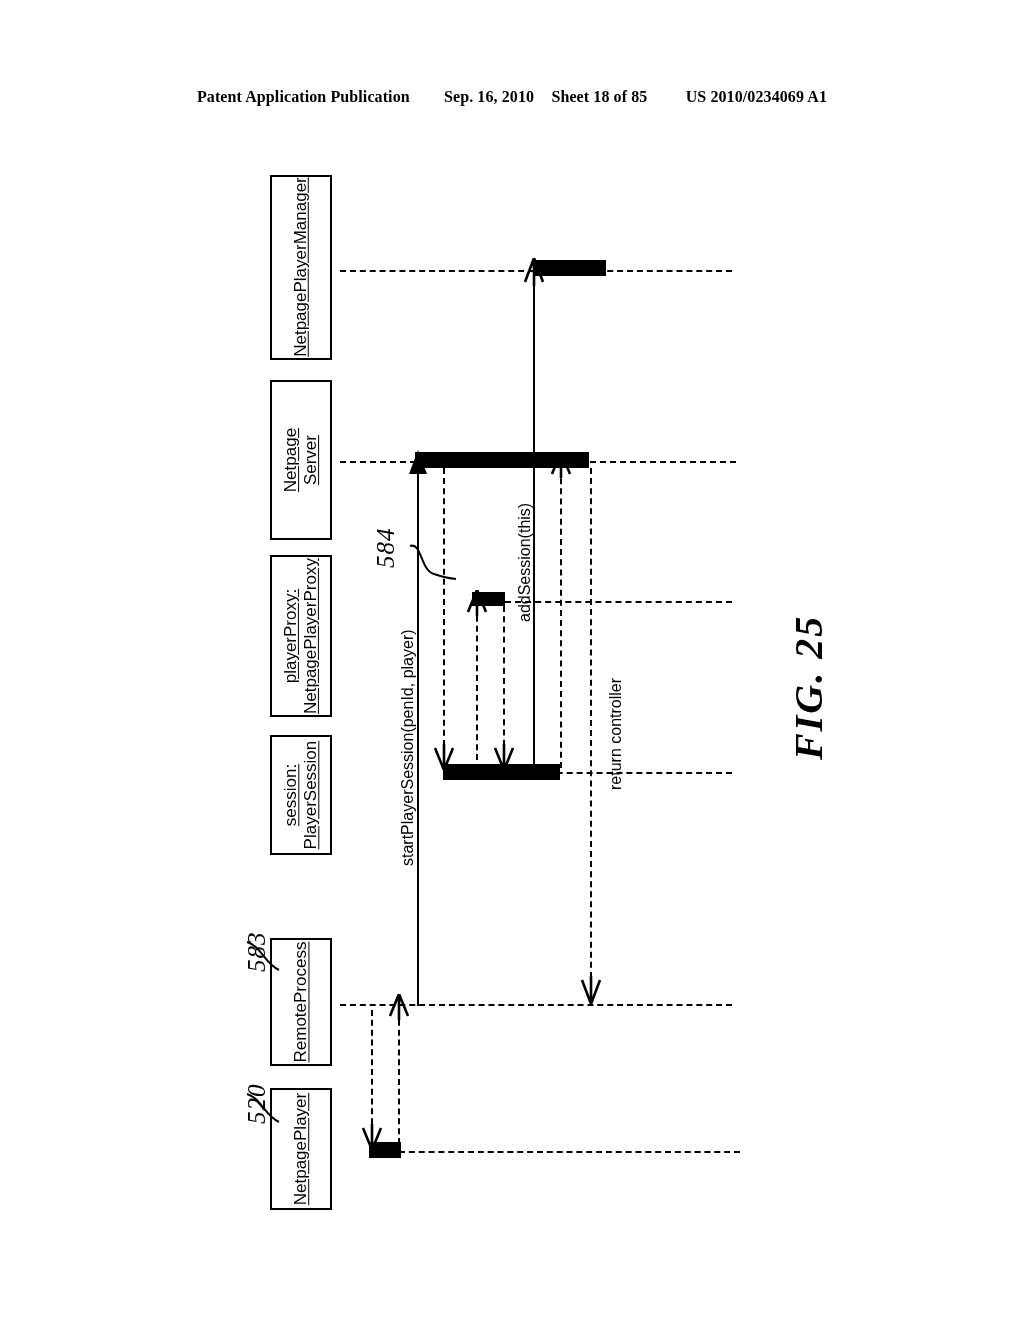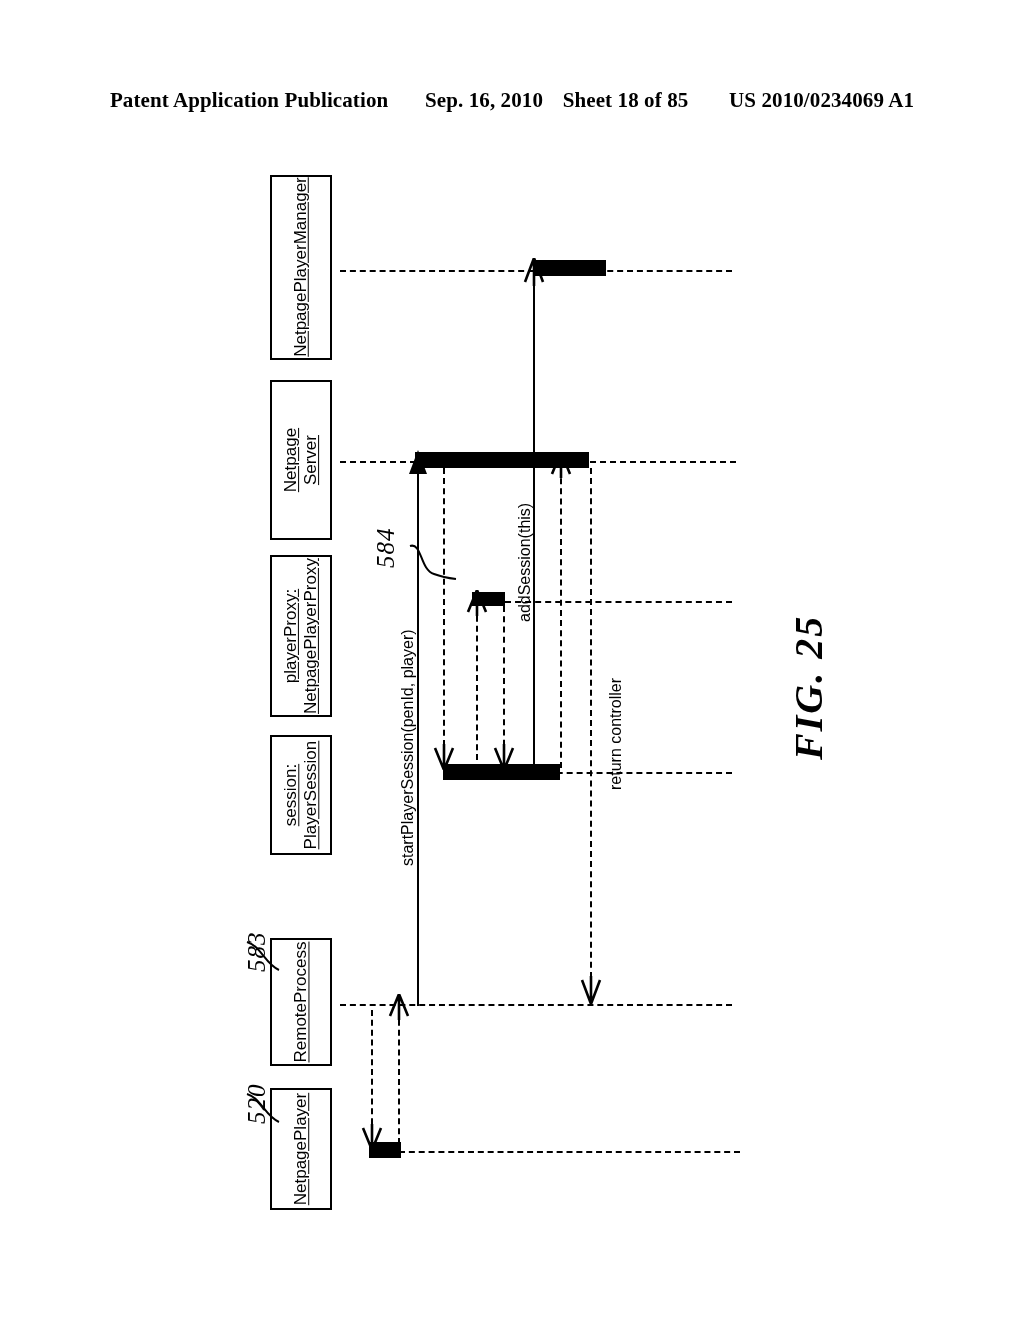--- a/index.html
+++ b/index.html
@@ -18,21 +18,21 @@
 
   
   #pub-header {
     position: absolute;
     top: 88px;
     left: 0;
     width: 1024px;
     text-align: center;
     font-family: "Liberation Serif", serif;
     font-weight: bold;
-    font-size: 21px;
+    font-size: 16px;
     letter-spacing: 0.1px;
     white-space: nowrap;
   }
   #pub-header .seg { display: inline-block; }
   #pub-header .gap-lg { display: inline-block; width: 26px; }
   #pub-header .gap-sm { display: inline-block; width: 9px; }
   #pub-header .gap-md { display: inline-block; width: 30px; }
 
   
   #diagram {

